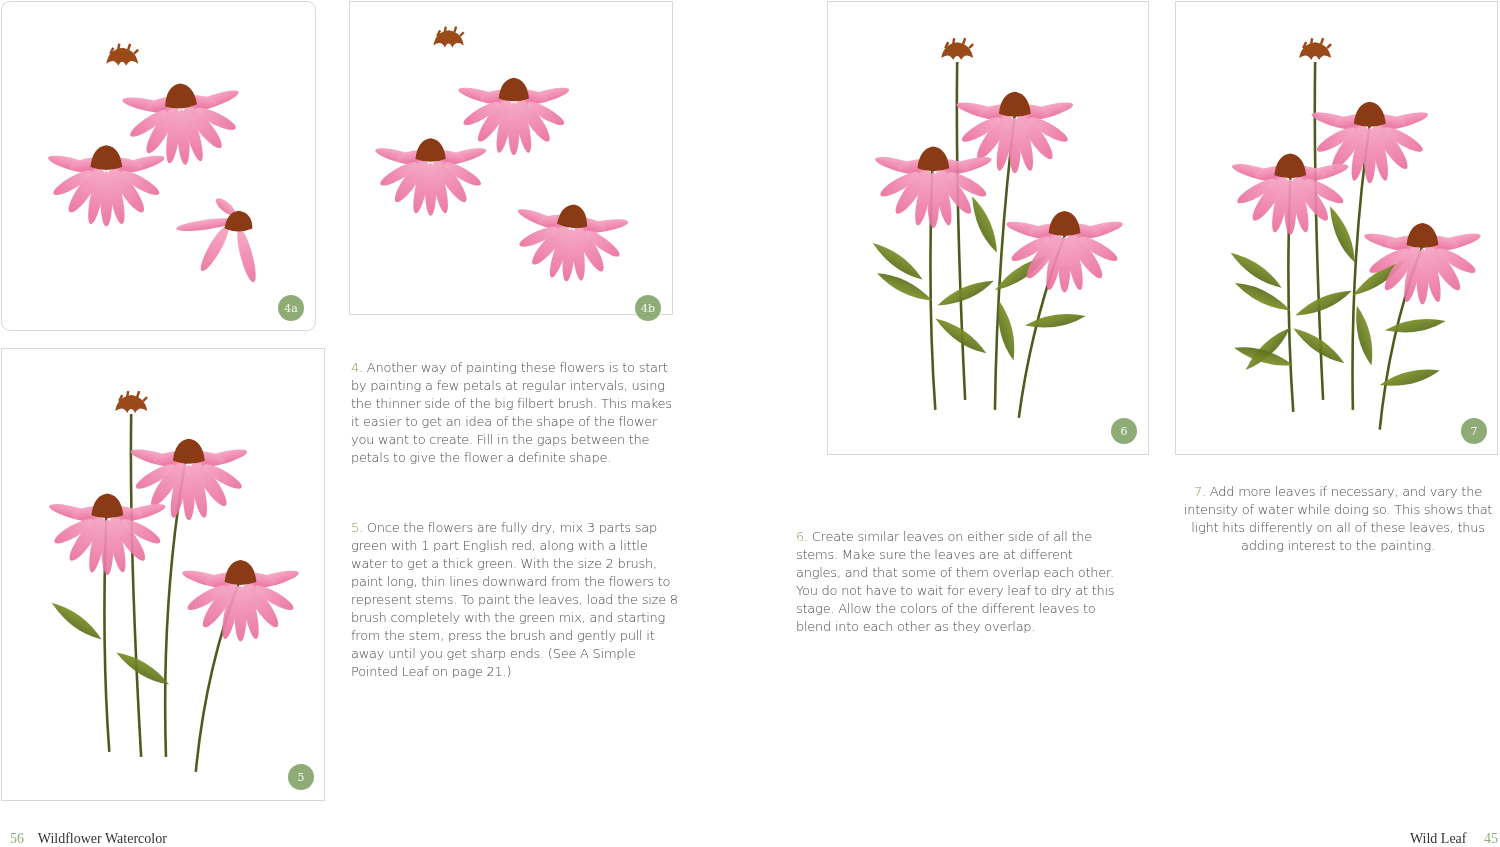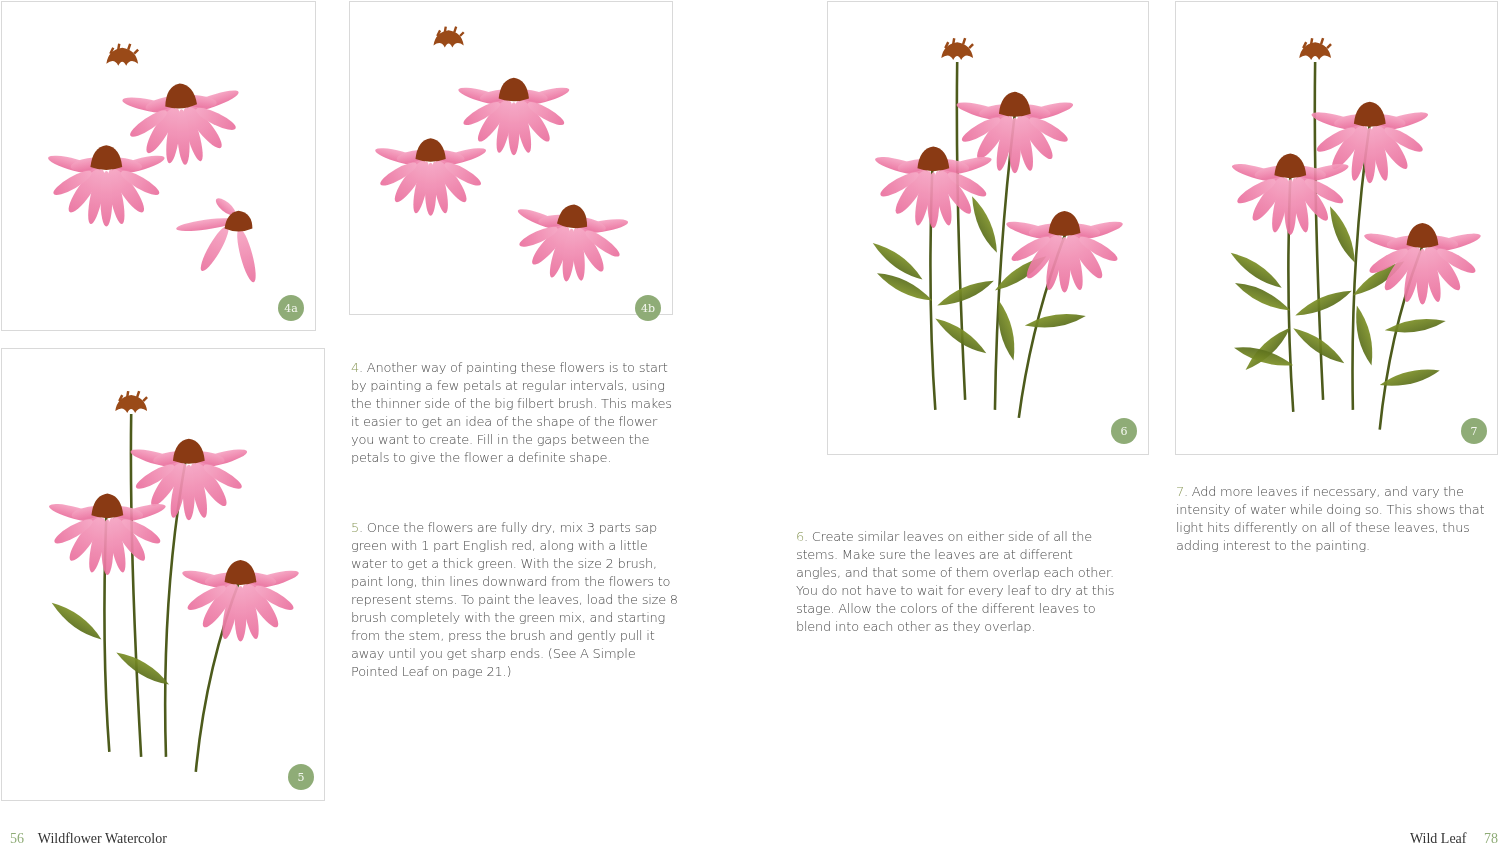--- a/index.html
+++ b/index.html
@@ -46,21 +46,21 @@
     <g id="seedhead">
       <path d="M-16 4 Q-14 -10 0 -12 Q14 -10 16 4 Q8 -2 4 6 Q0 -2 -4 6 Q-8 -2 -16 4Z" fill="#9a4a18"></path>
       <path d="M-12 -6 l3 -6 M-4 -10 l1 -6 M6 -10 l2 -6 M12 -6 l4 -4" stroke="#9a4a18" stroke-width="2.5"></path>
     </g>
     <g id="leaf">
       <path d="M0 0 Q30 -14 62 -4 Q34 10 0 0Z" fill="url(#leafG)" opacity="0.93"></path>
     </g>
   </defs>
 </svg>
 
-<div class="frame" style="left:1px;top:1px;width:315px;height:330px;">
+<div class="frame" style="left:1px;top:1px;width:315px;height:330px;border-radius:9px;">
   <svg viewBox="0 0 315 330">
     <use href="#seedhead" x="121" y="58"></use>
     <use href="#flower" x="180" y="100" transform="rotate(-4 180 100)"></use>
     <use href="#flower" x="105" y="162" transform="scale(1)"></use>
     <g fill="url(#petalG)" opacity="0.9">
       <ellipse cx="205" cy="224" rx="30" ry="5" transform="rotate(-8 205 224)"></ellipse>
       <ellipse cx="225" cy="206" rx="12" ry="5" transform="rotate(40 225 206)"></ellipse>
       <ellipse cx="214" cy="248" rx="6" ry="26" transform="rotate(30 214 248)"></ellipse>
       <ellipse cx="246" cy="255" rx="6" ry="28" transform="rotate(-15 246 255)"></ellipse>
     </g>
@@ -162,22 +162,22 @@
     <use href="#flower" x="248" y="240"></use>
   </svg>
   <div class="badge" style="left:285px;top:416px;">7</div>
 </div>
 
 <div class="step" style="left:796px;top:483px;width:325px;margin-top:45px;">
   <span class="num">6</span>.
   <span>Create similar leaves on either side of all the stems. Make sure the leaves are at different angles, and that some of them overlap each other. You do not have to wait for every leaf to dry at this stage. Allow the colors of the different leaves to blend into each other as they overlap.</span>
 </div>
 
-<div class="step" style="left:1176px;top:483px;width:324px;">
+<div class="step" style="left:1176px;top:483px;width:324px;text-align:center;">
   <span class="num">7</span>.
   <span>Add more leaves if necessary, and vary the intensity of water while doing so. This shows that light hits differently on all of these leaves, thus adding interest to the painting.</span>
 </div>
 
 <div class="folio" style="right:2px;">
   <span>Wild Leaf</span>
   &nbsp;&nbsp;&nbsp;
-  <span class="pg">78</span>
+  <span class="pg">45</span>
 </div>
 
 </body></html>

